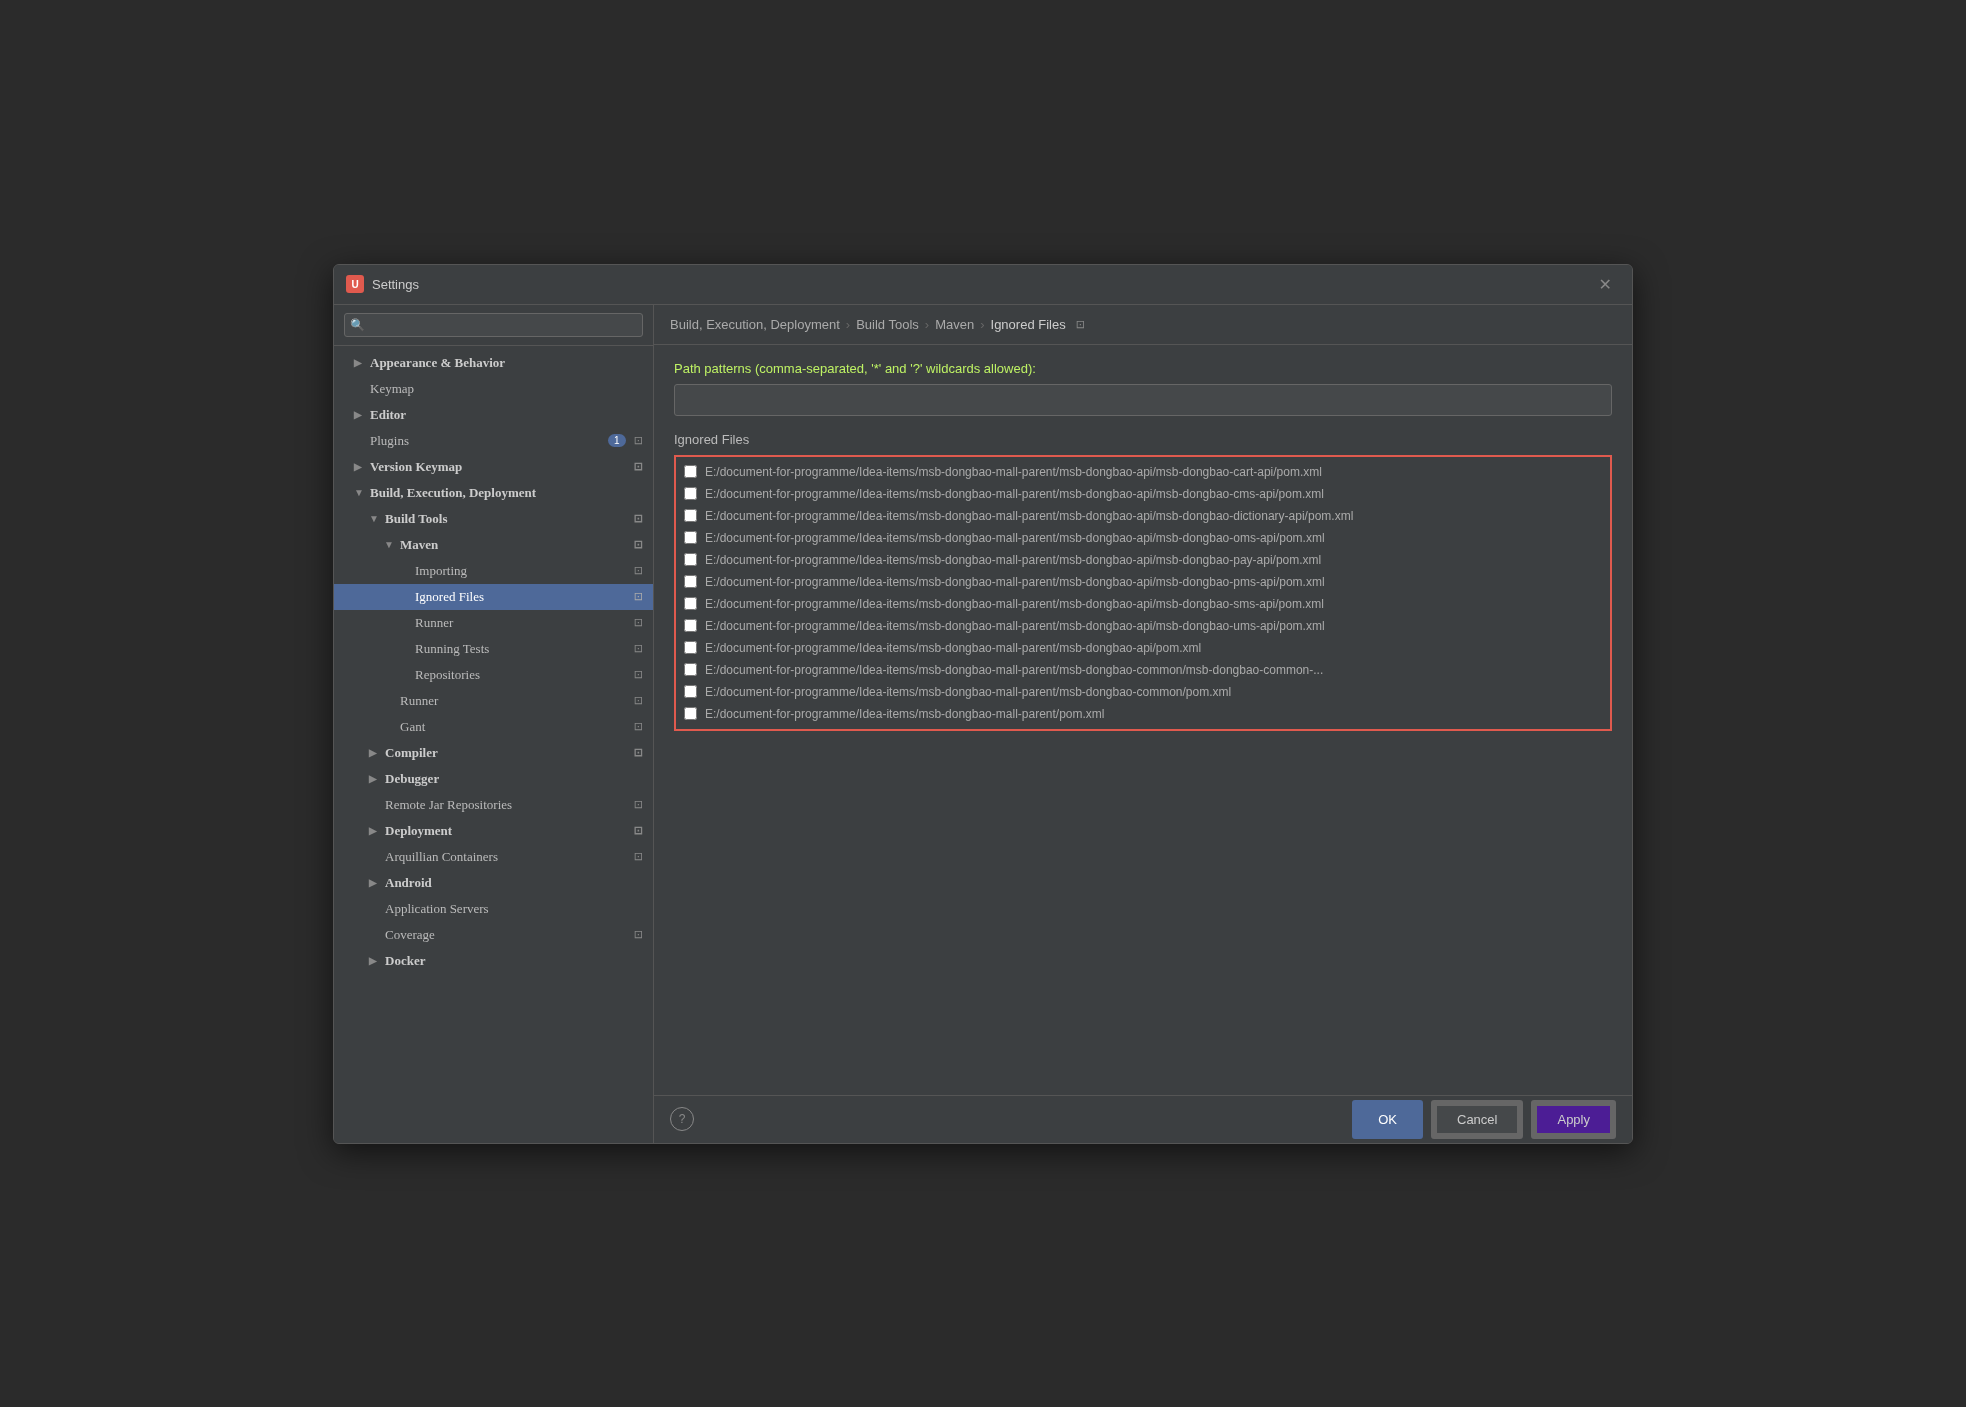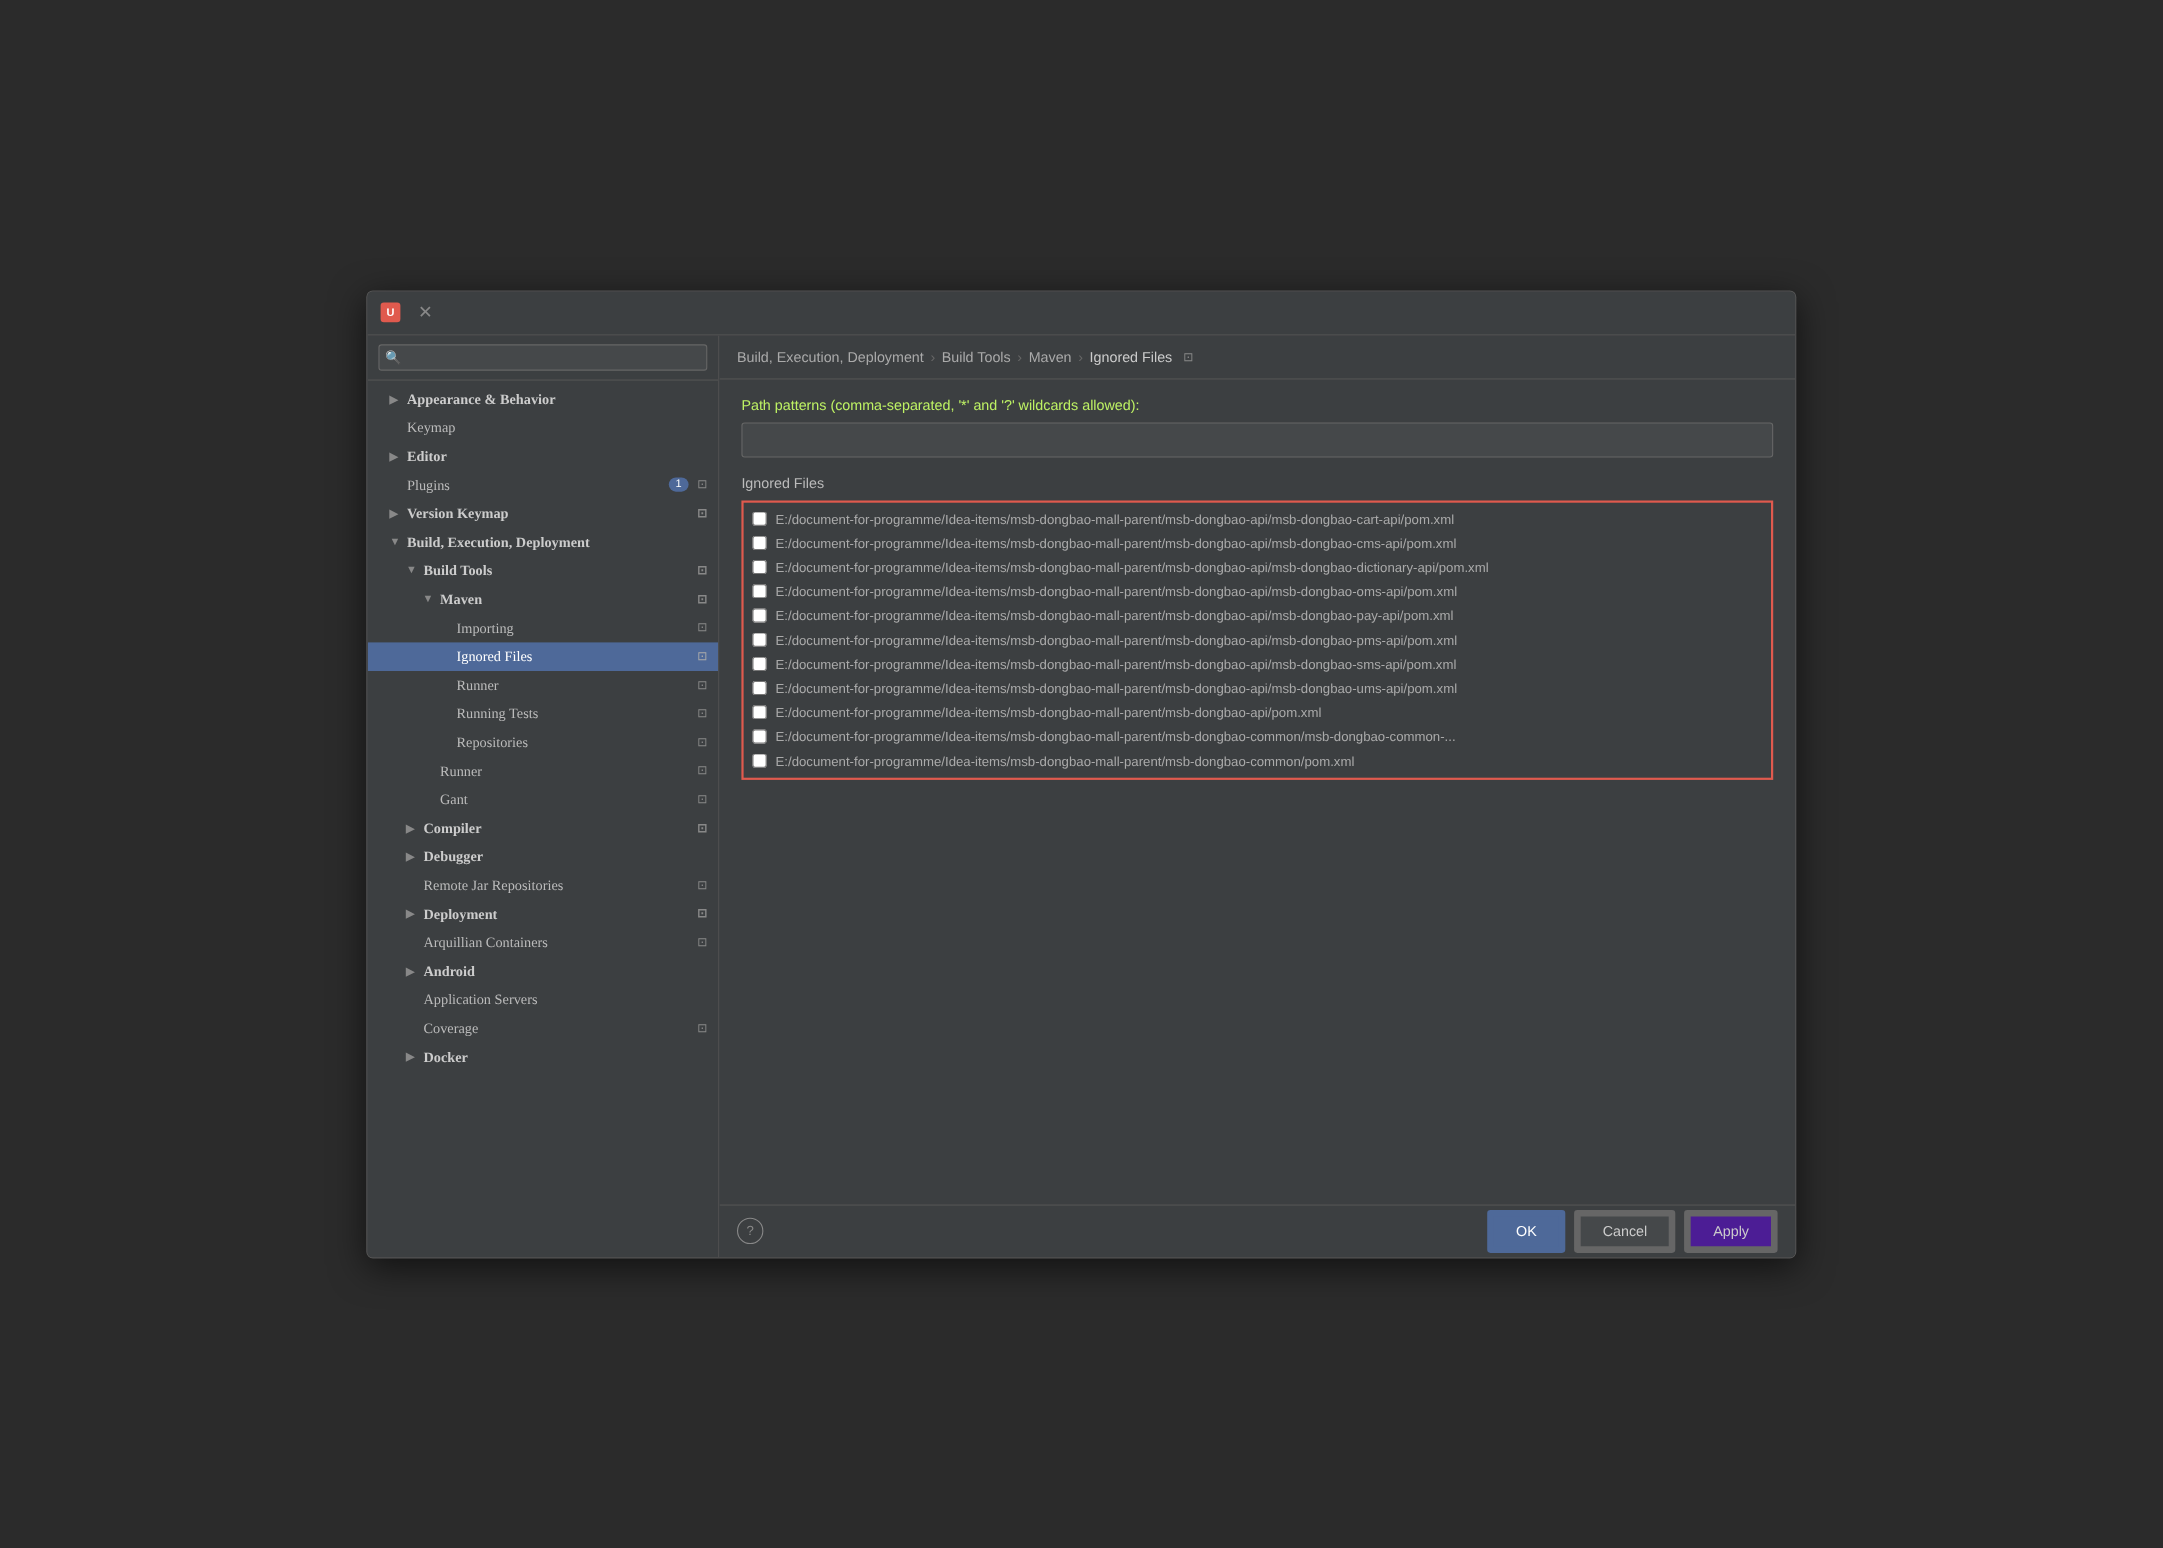--- a/index.html
+++ b/index.html
@@ -285,20 +285,21 @@
       border-color: #666;
     }
   </style>
 </head>
 <body>
 
 <div class="dialog">
 
   <div class="title-bar">
     <div class="title-bar-icon">U</div>
+    <span class="title-bar-text">Settings</span>
     <span class="title-bar-close">✕</span>
   </div>
 
   <div class="content">
 
     <div class="sidebar">
       <div class="search-box">
         <div class="search-wrapper">
           <span class="search-icon-inner">🔍</span>
           <input class="search-input" type="text" placeholder="" style="">
@@ -502,20 +503,24 @@
             <span class="file-path">E:/document-for-programme/Idea-items/msb-dongbao-mall-parent/msb-dongbao-api/pom.xml</span>
           </div>
           <div class="file-item">
             <input type="checkbox" class="file-checkbox" style="">
             <span class="file-path">E:/document-for-programme/Idea-items/msb-dongbao-mall-parent/msb-dongbao-common/msb-dongbao-common-...</span>
           </div>
           <div class="file-item">
             <input type="checkbox" class="file-checkbox" style="">
             <span class="file-path">E:/document-for-programme/Idea-items/msb-dongbao-mall-parent/msb-dongbao-common/pom.xml</span>
           </div>
+          <div class="file-item">
+            <input type="checkbox" class="file-checkbox" style="">
+            <span class="file-path">E:/document-for-programme/Idea-items/msb-dongbao-mall-parent/pom.xml</span>
+          </div>
         </div>
       </div>
 
       <div class="bottom-bar">
         <button class="help-btn">?</button>
         <div class="spacer"></div>
         <button class="action-btn btn-ok">OK</button>
         <button class="action-btn btn-cancel">Cancel</button>
         <button class="action-btn btn-apply">Apply</button>
       </div>

